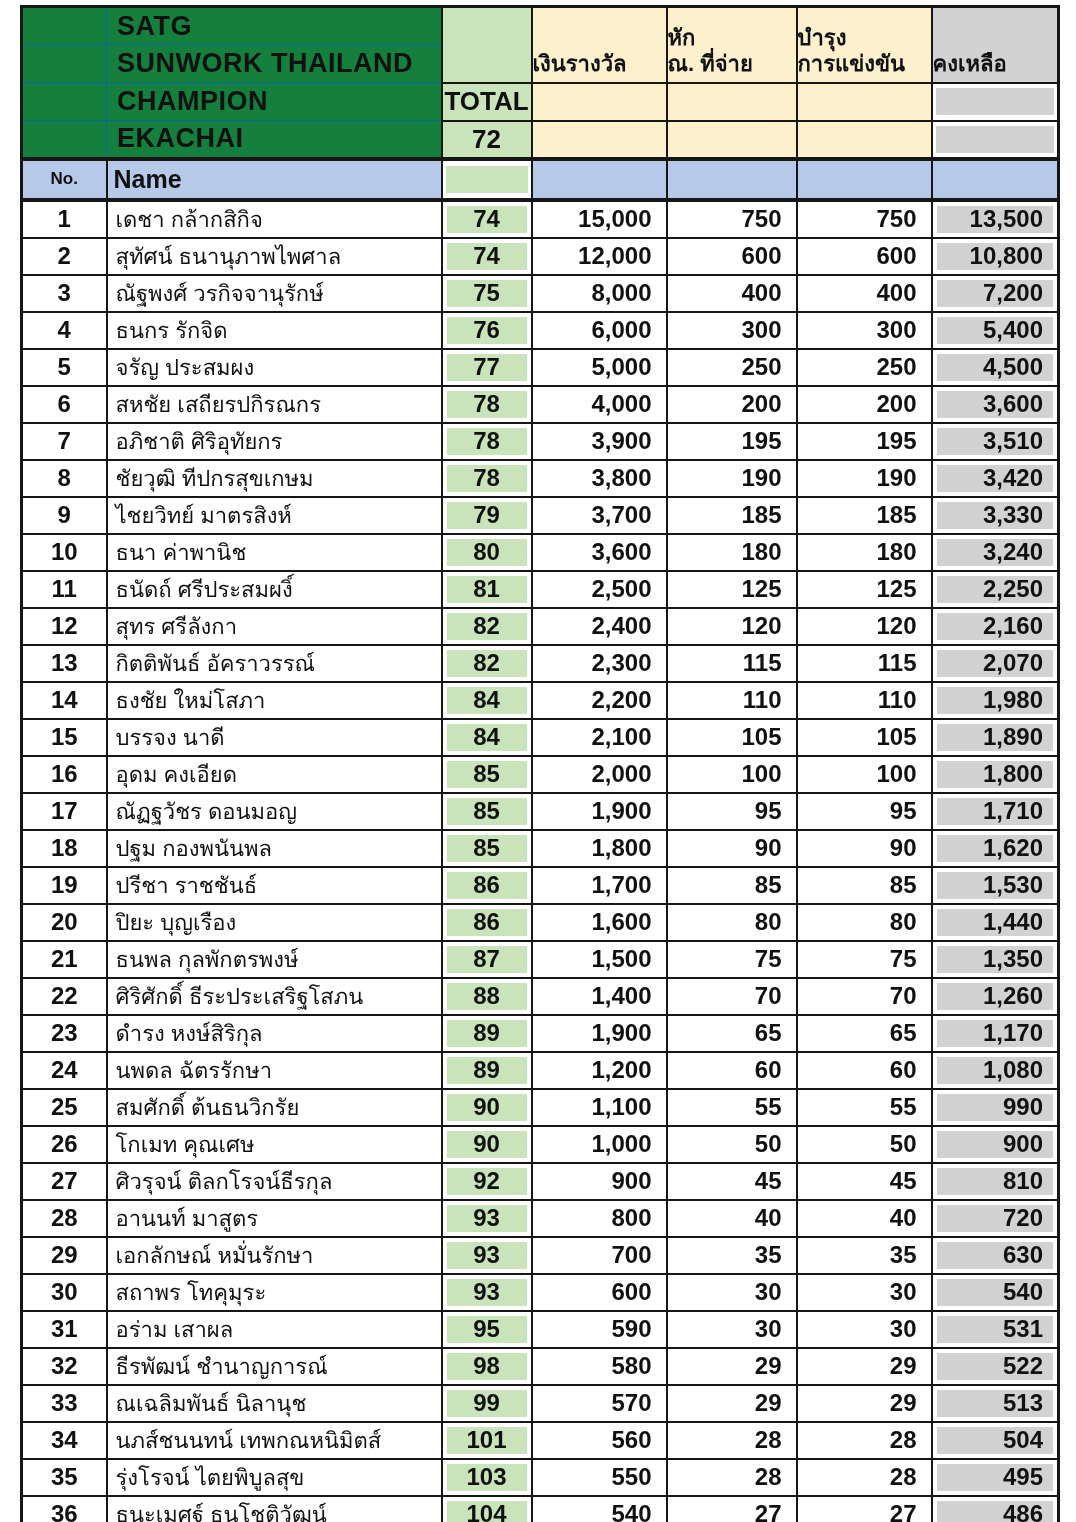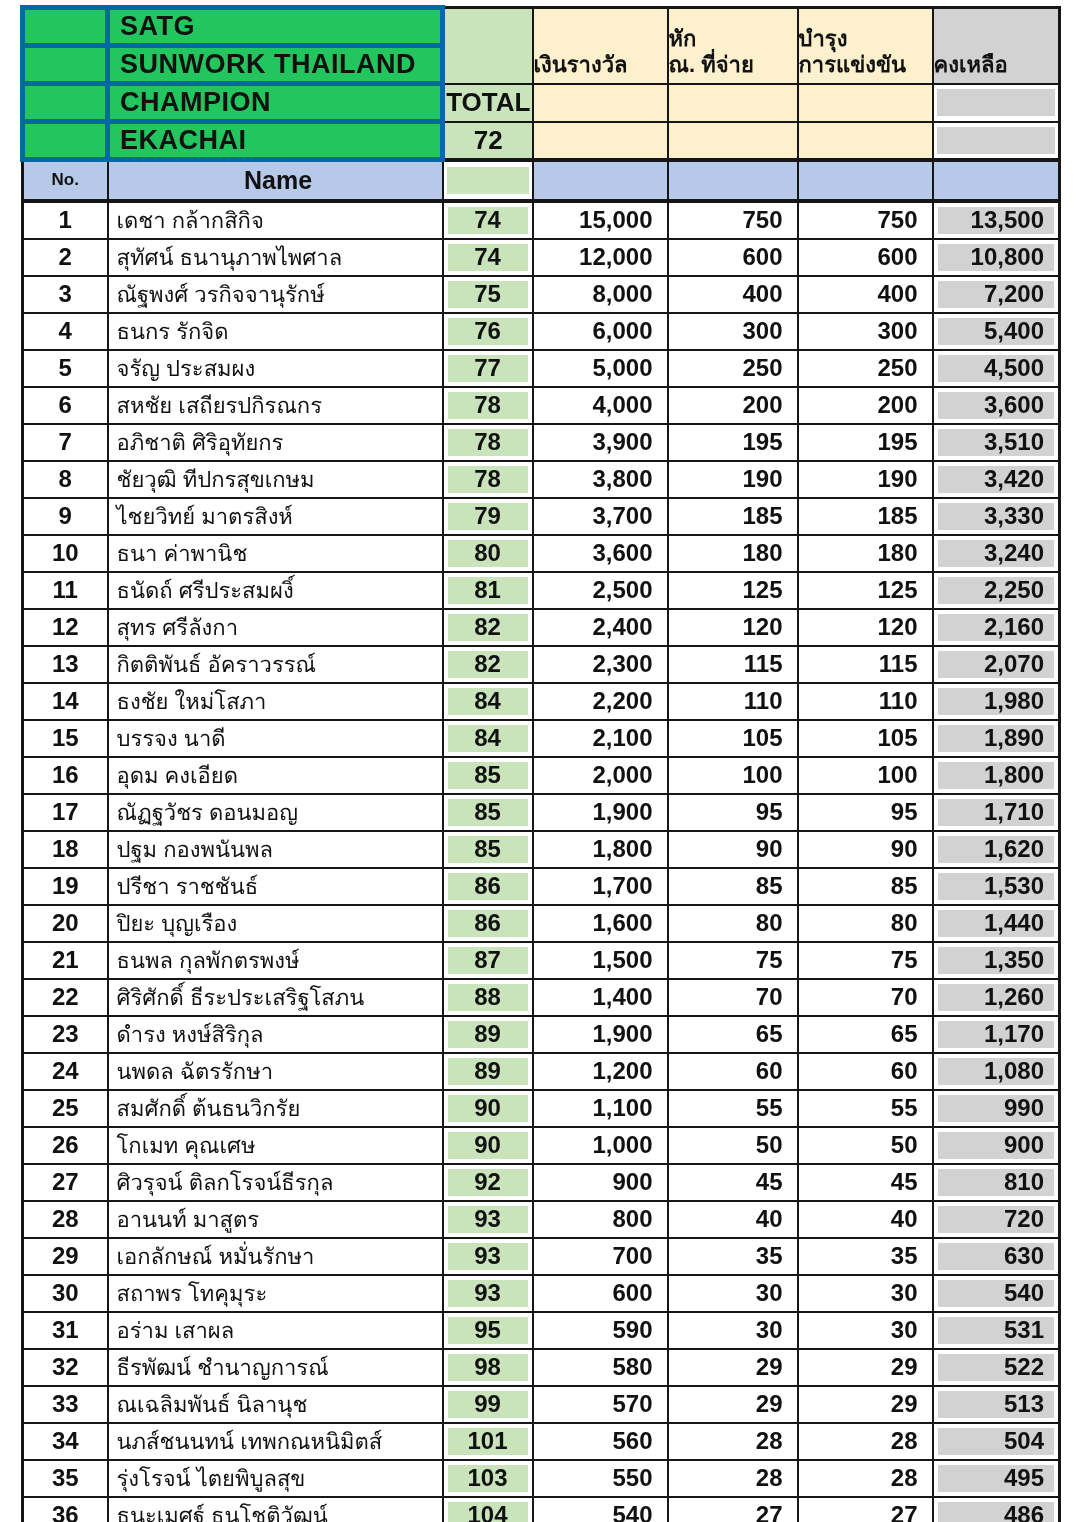--- a/index.html
+++ b/index.html
@@ -3,21 +3,21 @@
 <meta charset="utf-8">
 <style>
   html,body{margin:0;padding:0;background:#ffffff;}
   body{width:1076px;height:1522px;position:relative;overflow:hidden;
        font-family:"Liberation Sans","DejaVu Sans",sans-serif;color:#111;}
   .sheet{position:absolute;left:20px;top:5px;width:1037px;}
   table{border-collapse:collapse;table-layout:fixed;width:1037px;}
   td{padding:0;overflow:hidden;white-space:nowrap;}
 
   
-  td.lite{border:5px solid #0369a1;background:#22c55e;}
+  td.lite{border:1px solid #0369a1;background:#15803d;}
   td.org-cell{font-size:27px;font-weight:700;padding-left:10px;letter-spacing:.5px;}
 
   
   td.dark{border:2px solid var(--border);}
   td.green{background:var(--green);}
   td.yellow{background:var(--yellow);}
   td.gray{background:var(--gray);}
   td.blue{background:var(--blue);}
 
   tr.toprow{height:38px;}
@@ -25,21 +25,21 @@
   tr.headrow td{border:2px solid var(--border);border-top:4px solid var(--border);border-bottom:4px solid var(--border);}
   tbody tr{height:35.6px;}
   tbody td{border:2px solid var(--border);background:#fff;}
 
   table{border:3px solid var(--border);}
 
   .colhead{font-size:22px;font-weight:700;vertical-align:bottom;padding-bottom:5px;line-height:26px;}
   .total-label{font-size:26px;font-weight:700;text-align:center;vertical-align:middle;}
   .total-value{font-size:26px;font-weight:700;text-align:center;vertical-align:middle;}
   .nohead{font-size:17px;font-weight:700;text-align:center;vertical-align:middle;}
-  .namehead{font-size:25px;font-weight:700;text-align:center;vertical-align:middle;padding-left:6px;}
+  .namehead{font-size:25px;font-weight:700;text-align:left;vertical-align:middle;padding-left:6px;}
 
   .cell-no{font-size:24px;font-weight:700;text-align:center;vertical-align:middle;}
   .cell-name{font-size:22px;text-align:left;vertical-align:middle;padding-left:8px;}
   .cell-num{font-size:24px;font-weight:700;text-align:right;vertical-align:middle;padding-right:14px;}
 
   
   .fill{display:flex;align-items:center;margin:2px 3px;height:27px;
         font-size:24px;font-weight:700;}
   .fill.green{background:var(--green);justify-content:center;}
   .fill.gray{background:var(--gray);justify-content:flex-end;padding-right:10px;}

